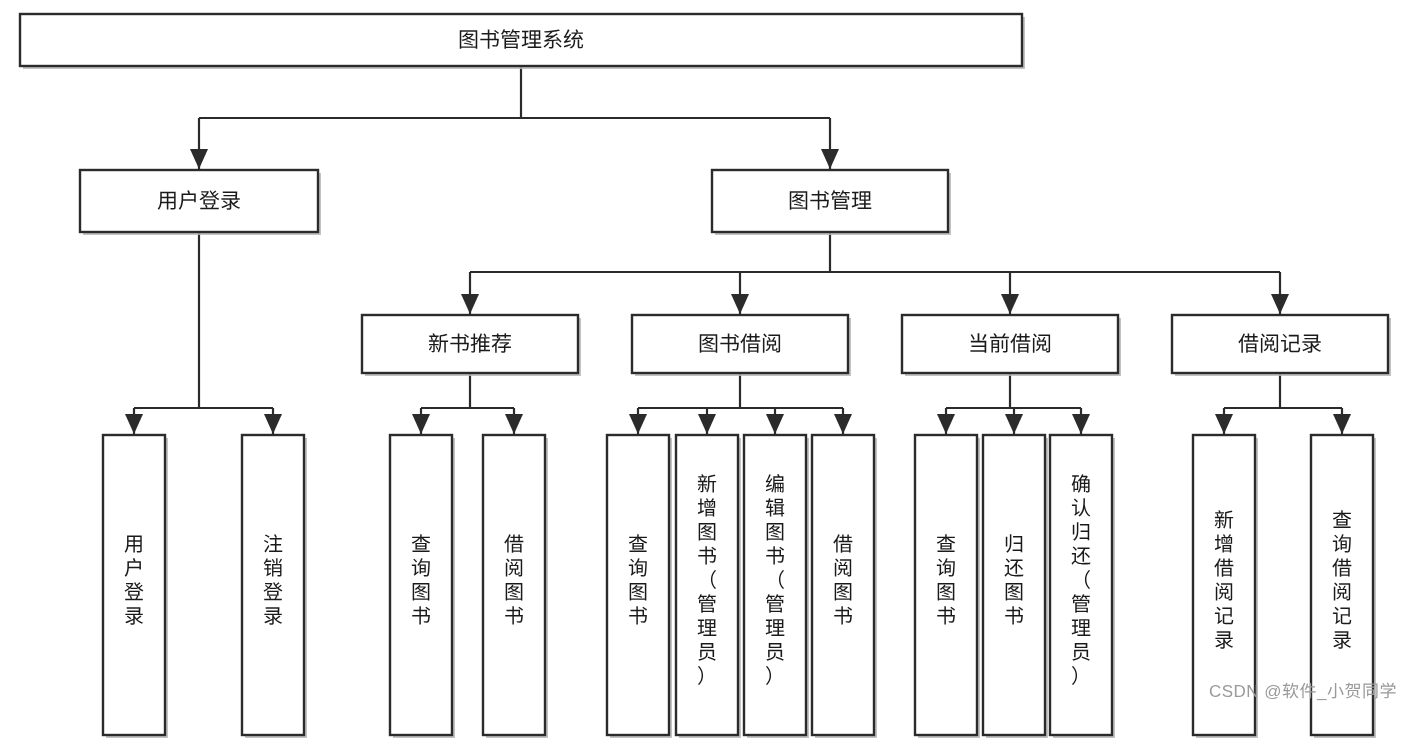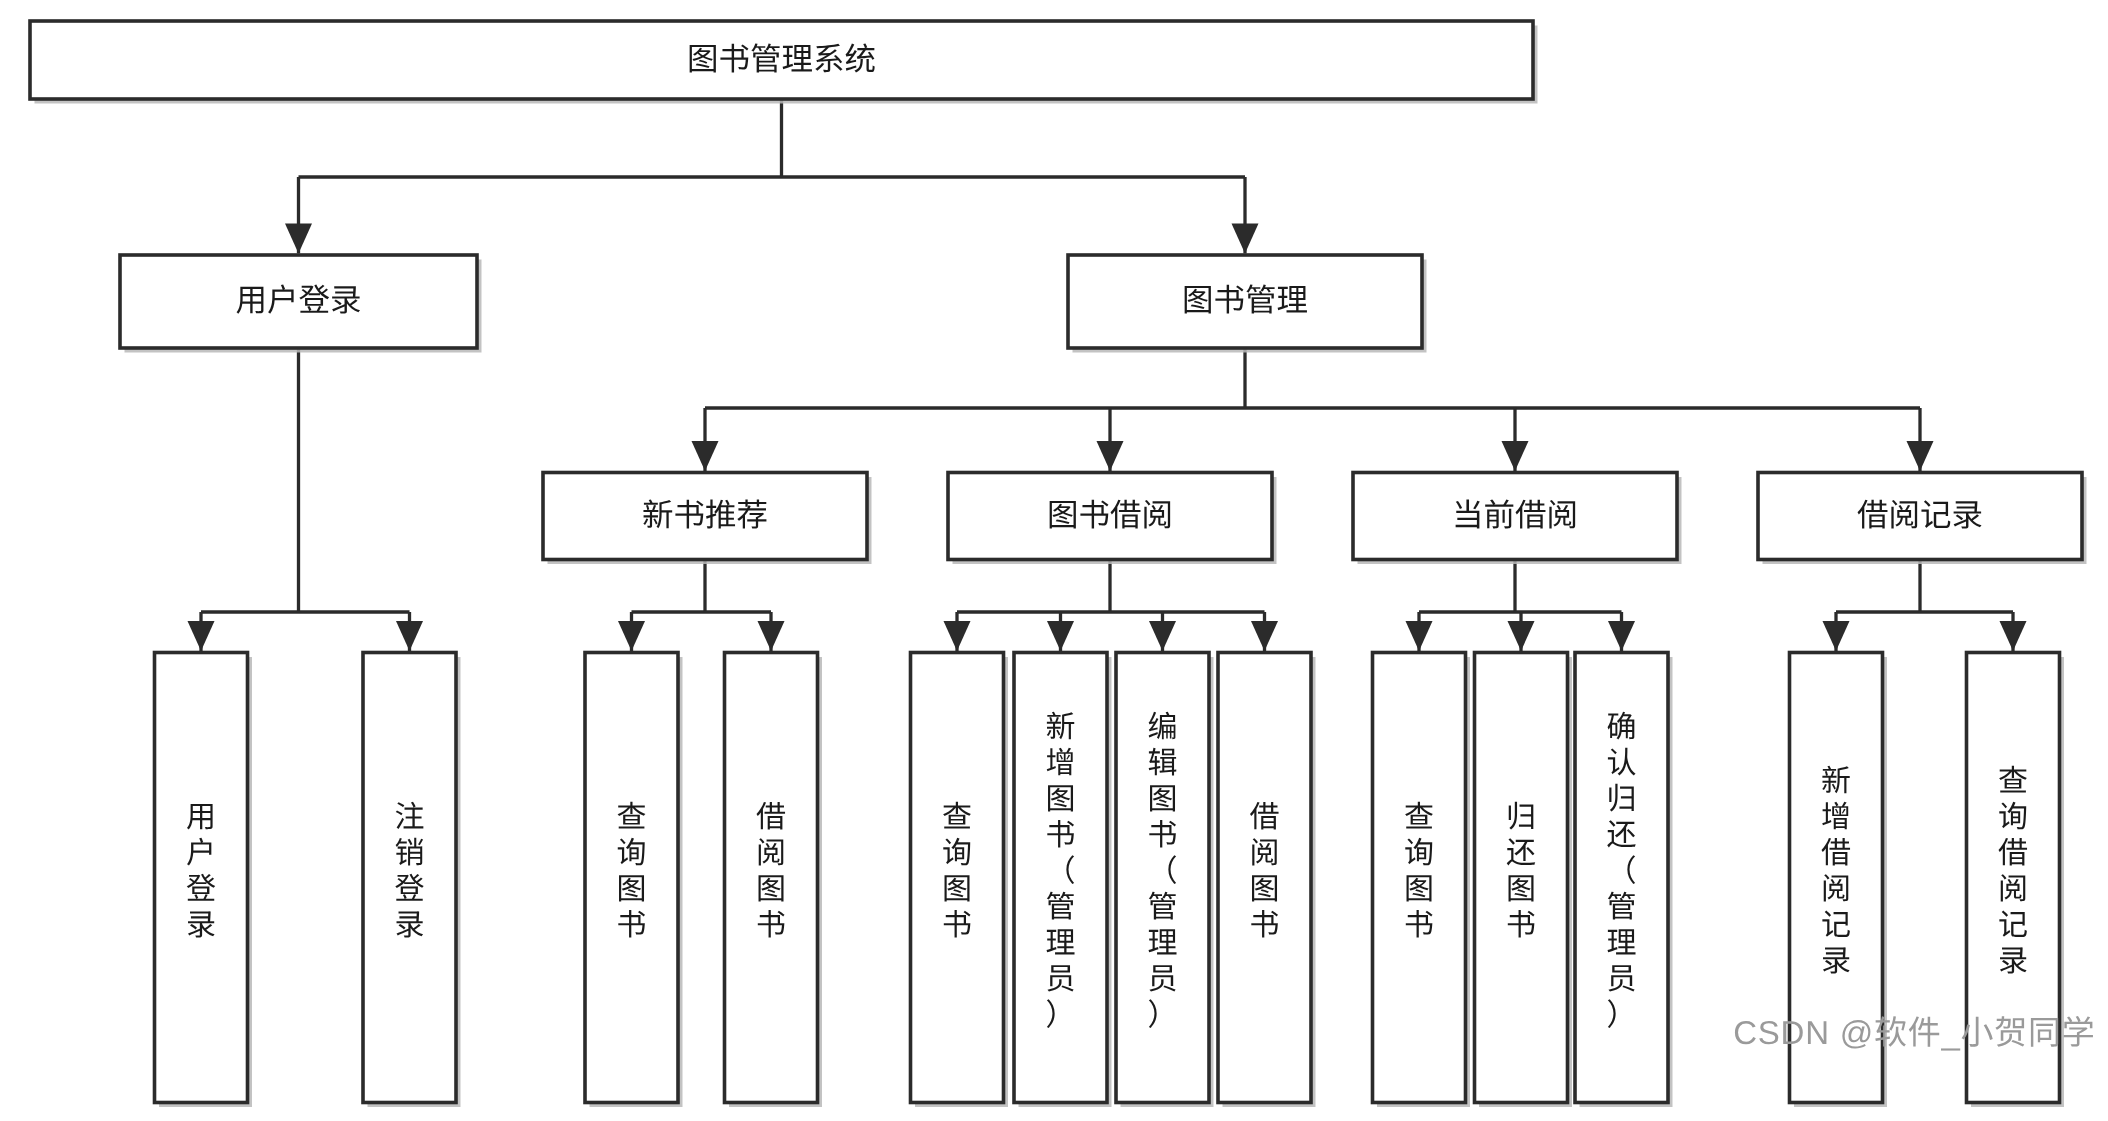--- a/index.html
+++ b/index.html
@@ -60,21 +60,21 @@
     font-family: "Liberation Sans", "DejaVu Sans", sans-serif;
     font-size: 20px;
     fill: #1a1a1a;
     text-anchor: middle;
   }
   .watermark-text {
     position: absolute;
     right: 8px;
     bottom: 4px;
     font-family: "Liberation Sans", "DejaVu Sans", sans-serif;
-    font-size: 22px;
+    font-size: 17px;
     color: #9a9a9a;
     letter-spacing: 0.5px;
     white-space: nowrap;
     user-select: none;
   }
 </style>
 </head>
 <body>
 
 <div id="diagram-root">

